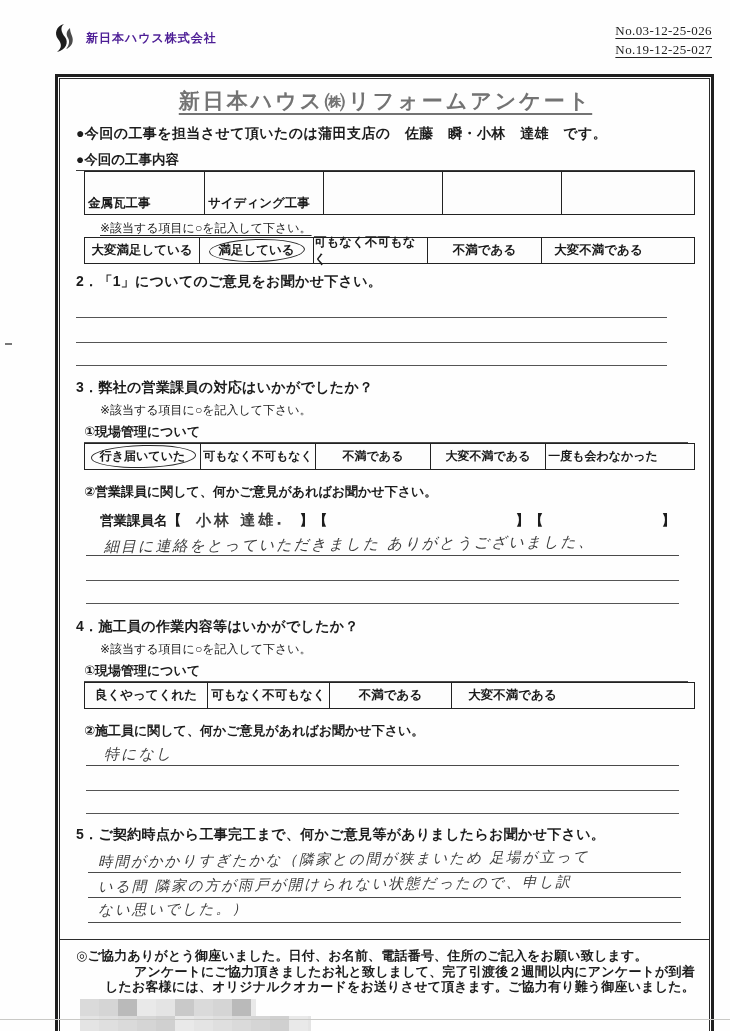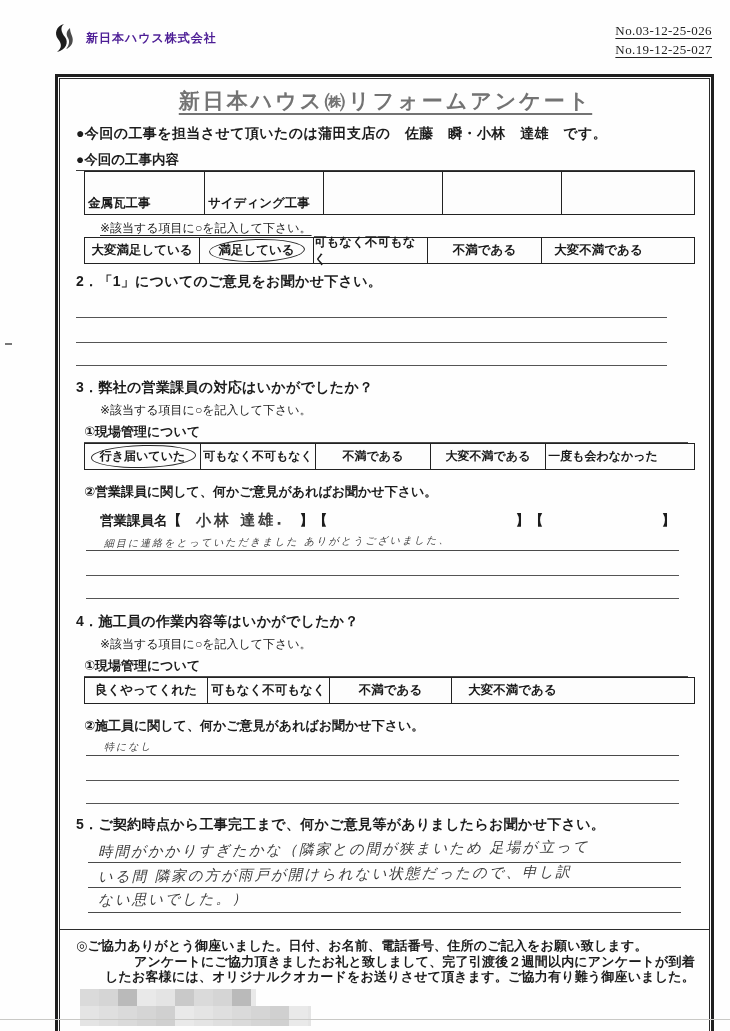--- a/index.html
+++ b/index.html
@@ -55,21 +55,21 @@
   .note{font-size:12px;margin-top:5px;margin-left:24px;color:#222;}
   .note.u{text-decoration:underline;text-underline-offset:3px;}
   .subline{font-size:13px;font-weight:bold;margin-top:13px;margin-left:8px;}
   .ruled{border-bottom:1.2px solid #555;margin-right:28px;}
   .h26{height:26px;} .h24{height:24px;} .h22{height:22px;}
   
   .hw{
     font-family:"DejaVu Sans",sans-serif;color:#3d3d3d;font-style:italic;
     letter-spacing:2px;transform:rotate(-0.6deg);display:inline-block;
   }
-  .hw-line{border-bottom:1.3px solid #4a4a4a;margin:2px 16px 0 10px;padding:3px 0 1px 18px;font-size:10px;}
+  .hw-line{border-bottom:1.3px solid #4a4a4a;margin:2px 16px 0 10px;padding:3px 0 1px 18px;font-size:15px;}
   .staff-row{display:flex;align-items:flex-end;margin-top:10px;margin-left:24px;font-size:13.5px;font-weight:bold;}
   .staff-row .bracket{font-weight:bold;font-size:14px;}
   .slot{display:inline-block;}
   .slot1{width:118px;text-align:center;}
   .slot2{width:188px;}
   .slot3{width:118px;}
   .slot .hw{font-size:15px;font-style:normal;letter-spacing:3px;}
   .q5-hwline{border-bottom:1.3px solid #4a4a4a;margin:0 14px 0 12px;padding:2px 0 1px 10px;font-size:14.5px;height:21px;}
   .divider{border-bottom:1.8px solid #2c2c2c;margin:16px -14px 0 -16px;}
   .footer-par{margin-top:8px;font-size:13px;font-weight:bold;line-height:15.5px;letter-spacing:0.2px;}

